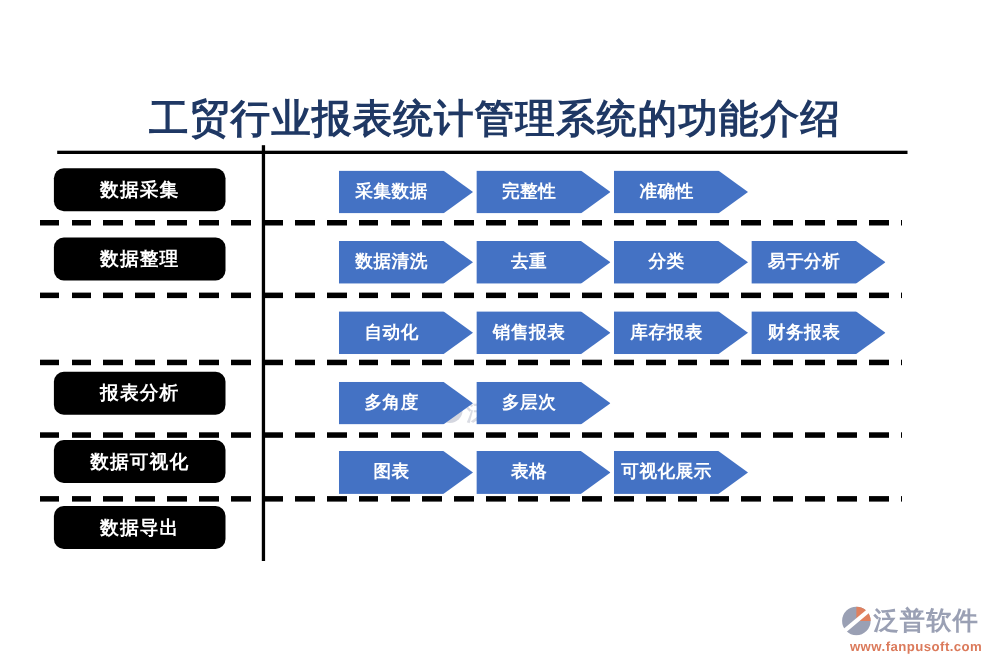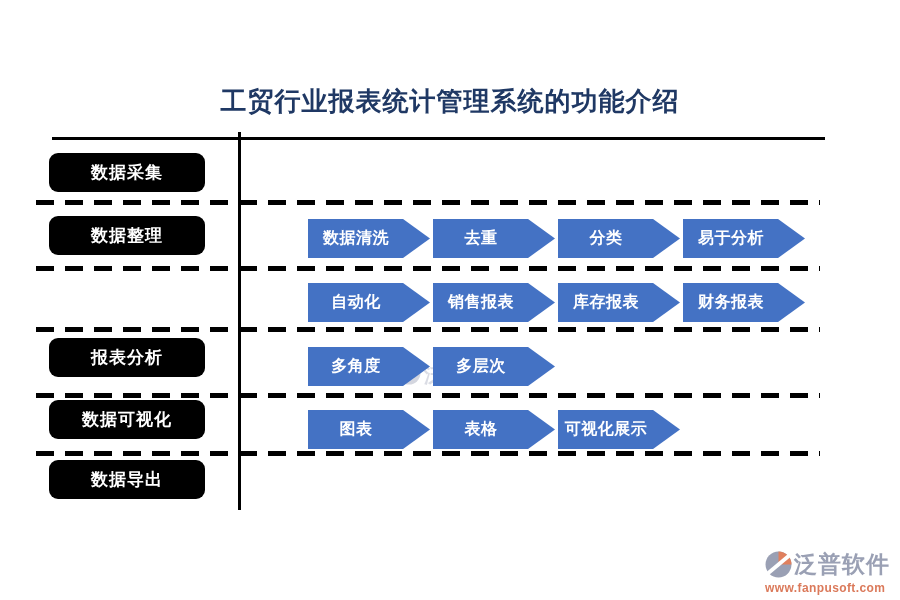--- a/index.html
+++ b/index.html
@@ -3,21 +3,21 @@
 <meta charset="utf-8">
 <style>
   * { margin:0; padding:0; box-sizing:border-box; }
   html,body { background:#fff; }
   .stage {
     position:relative; width:900px; height:600px; background:#ffffff;
     font-family:"Liberation Sans", sans-serif; overflow:hidden;
   }
   .title {
     position:absolute; top:84px; left:0; width:900px; text-align:center;
-    font-size:26px; font-weight:bold; color:#1F3864; letter-spacing:1px;
+    font-size:36px; font-weight:bold; color:#1F3864; letter-spacing:1px;
   }
   .hline { position:absolute; left:52px; top:137px; width:773px; height:3px; background:#000; }
   .vline { position:absolute; left:238px; top:132px; width:3px; height:378px; background:#000; }
   .dash {
     position:absolute; left:36px; width:784px; height:5px;
     background:repeating-linear-gradient(to right, #000 0 18px, transparent 18px 29px);
   }
   .cat {
     position:absolute; left:49px; width:156px; height:39px; border-radius:9px;
     background:#000000; color:#fff; font-weight:bold; font-size:17px;
@@ -38,21 +38,21 @@
   .watermark {
     position:absolute; left:397px; top:361px; display:flex; align-items:center; gap:3px;
     opacity:0.42; z-index:1;
   }
   .watermark .wm-text { font-size:20px; font-weight:bold; color:#A9AEC0; white-space:nowrap; }
   .logo {
     position:absolute; left:765px; top:549px; width:128px; z-index:2;
   }
   .logo-row { display:flex; align-items:center; gap:2px; }
   .logo-name { font-size:23px; font-weight:bold; color:#9AA0B4; letter-spacing:1px; white-space:nowrap; }
-  .logo-url { font-size:12px; font-weight:bold; color:#DB7A5B; text-align:left; margin-top:1px; letter-spacing:0.4px; white-space:nowrap; }
+  .logo-url { font-size:12px; font-weight:bold; color:#DB7A5B; text-align:right; margin-top:1px; letter-spacing:0.4px; white-space:nowrap; }
 </style>
 </head>
 <body>
 
 <div class="stage">
 
   <div class="title">工贸行业报表统计管理系统的功能介绍</div>
 
   <div class="hline"></div>
   <div class="vline"></div>
@@ -62,20 +62,25 @@
   <div class="dash" style="top:327px"></div>
   <div class="dash" style="top:393px"></div>
   <div class="dash" style="top:451px"></div>
 
   <div class="cat" style="top:153px">数据采集</div>
   <div class="cat" style="top:216px">数据整理</div>
   <div class="cat" style="top:338px">报表分析</div>
   <div class="cat" style="top:400px">数据可视化</div>
   <div class="cat" style="top:460px">数据导出</div>
 
+  <div class="arrow-row" style="top:155px">
+    <div class="arrow">采集数据</div>
+    <div class="arrow">完整性</div>
+    <div class="arrow">准确性</div>
+  </div>
 
   <div class="arrow-row" style="top:219px">
     <div class="arrow">数据清洗</div>
     <div class="arrow">去重</div>
     <div class="arrow">分类</div>
     <div class="arrow">易于分析</div>
   </div>
 
   <div class="arrow-row" style="top:347px">
     <div class="arrow">多角度</div>

